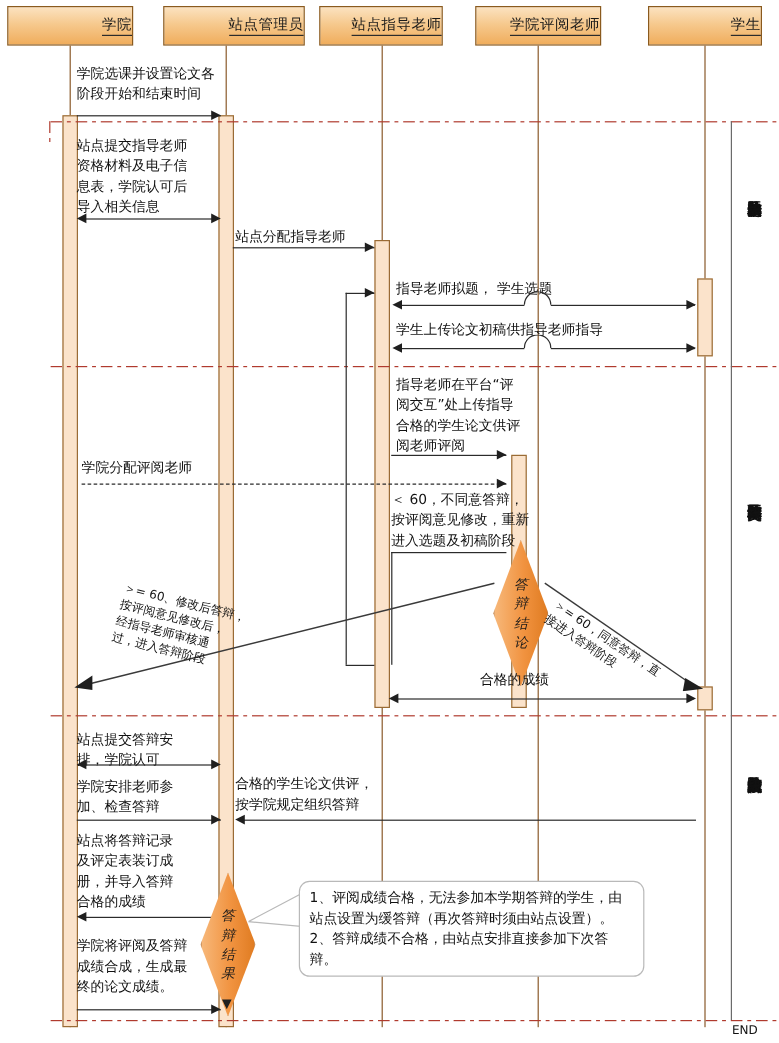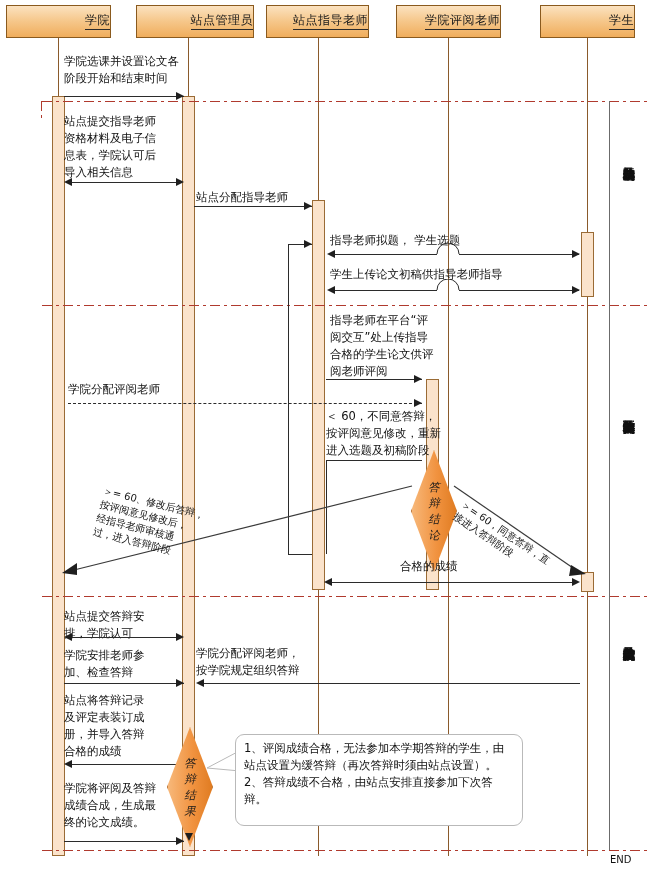--- a/index.html
+++ b/index.html
@@ -193,21 +193,21 @@
 排，学院认可</div>
   <div class="msgline" style="left:68px;top:637px;width:112px;"></div>
   <div class="ahead r" style="left:176px;top:633px;"></div>
   <div class="ahead l" style="left:64px;top:633px;"></div>
 
   <div class="label c" style="left:64px;top:647px;width:122px;">学院安排老师参
 加、检查答辩</div>
   <div class="msgline" style="left:64px;top:683px;width:120px;"></div>
   <div class="ahead r" style="left:176px;top:679px;"></div>
 
-  <div class="label" style="left:196px;top:645px;width:200px;">学院分配评阅老师，
+  <div class="label" style="left:196px;top:645px;width:200px;">合格的学生论文供评，
 按学院规定组织答辩</div>
   <div class="msgline" style="left:200px;top:683px;width:380px;"></div>
   <div class="ahead l" style="left:196px;top:679px;"></div>
 
 
   <div class="label c" style="left:64px;top:692px;width:122px;">站点将答辩记录
 及评定表装订成
 册，并导入答辩
 合格的成绩</div>
   <div class="msgline" style="left:68px;top:764px;width:112px;"></div>
@@ -221,21 +221,21 @@
 
   <div class="diamond" style="left:167px;top:727px;width:44px;height:118px;">
     <span><i>答</i><i>辩</i><i>结</i><i>果</i></span>
   </div>
   <div class="ahead d" style="left:185px;top:833px;"></div>
 
   <svg class="tail" width="60" height="50" style="left:207px;top:733px;">
     <polygon points="0,35 55,6 55,40" fill="#ffffff" stroke="#b9b9b9" stroke-width="1"></polygon>
     <line x1="54" y1="7" x2="54" y2="39" stroke="#ffffff" stroke-width="2"></line>
   </svg>
-  <div class="callout" style="left:235px;top:734px;width:288px;height:92px;">
+  <div class="callout" style="left:249px;top:734px;width:288px;height:80px;">
     <div style="white-space:pre-line;">1、评阅成绩合格，无法参加本学期答辩的学生，由站点设置为缓答辩（再次答辩时须由站点设置）。
 2、答辩成绩不合格，由站点安排直接参加下次答辩。</div>
   </div>
 
   <div class="phasebox" style="left:613px;top:145px;width:32px;">
     <i style="writing-mode:vertical-rl;text-orientation:upright;display:inline-block;line-height:20px;">选题及初稿阶段</i>
   </div>
   <div class="phasebox" style="left:613px;top:398px;width:32px;">
     <i style="writing-mode:vertical-rl;text-orientation:upright;display:inline-block;line-height:20px;">评阅交互及终稿阶段</i>
   </div>

